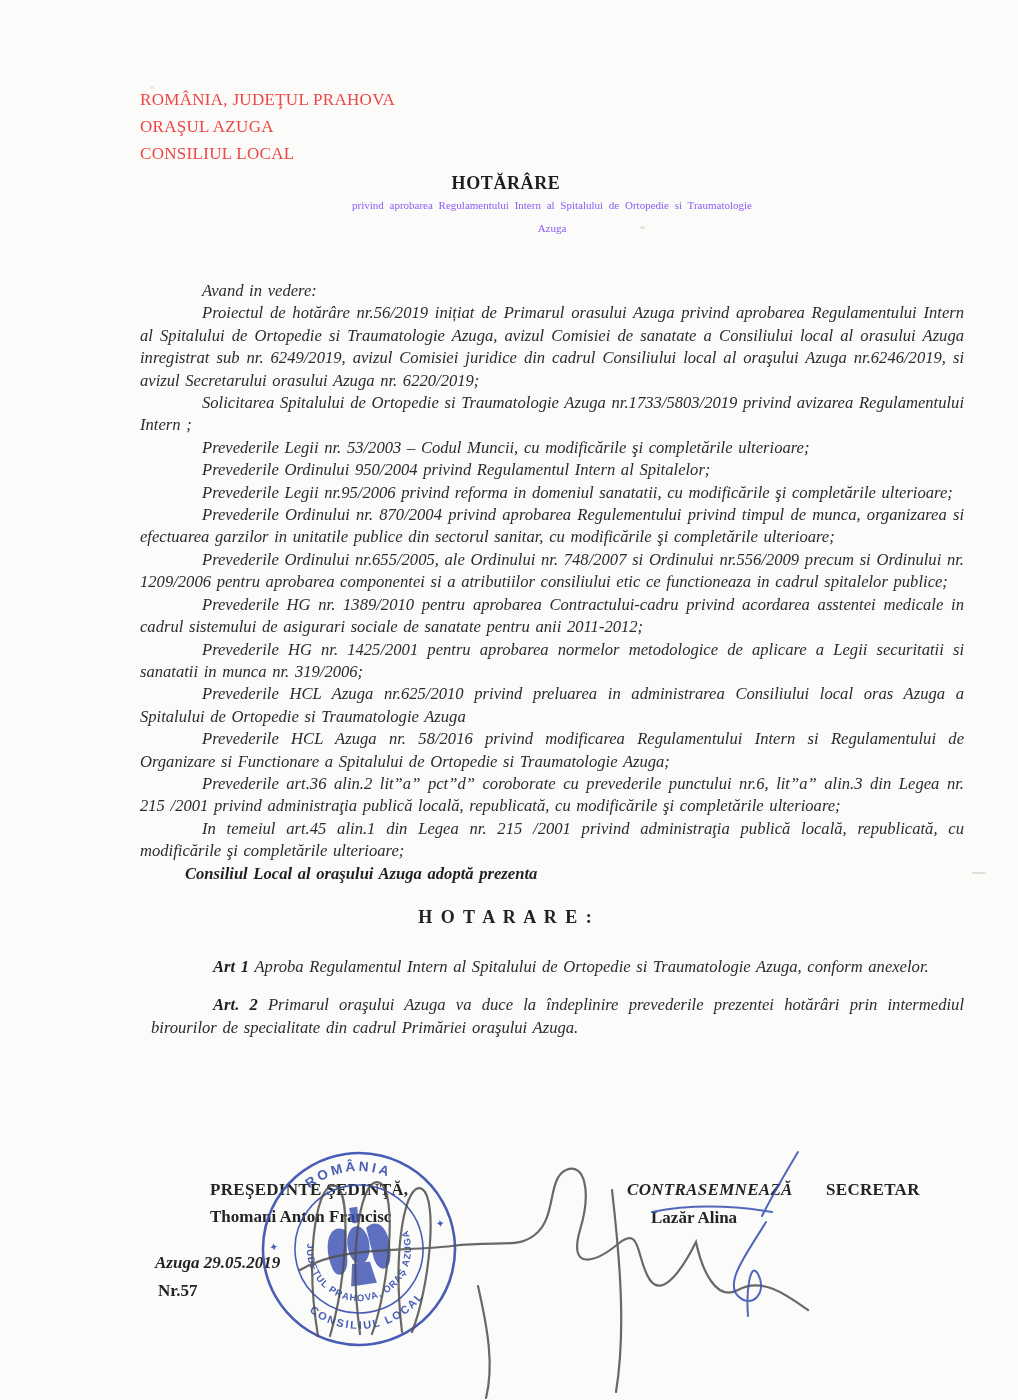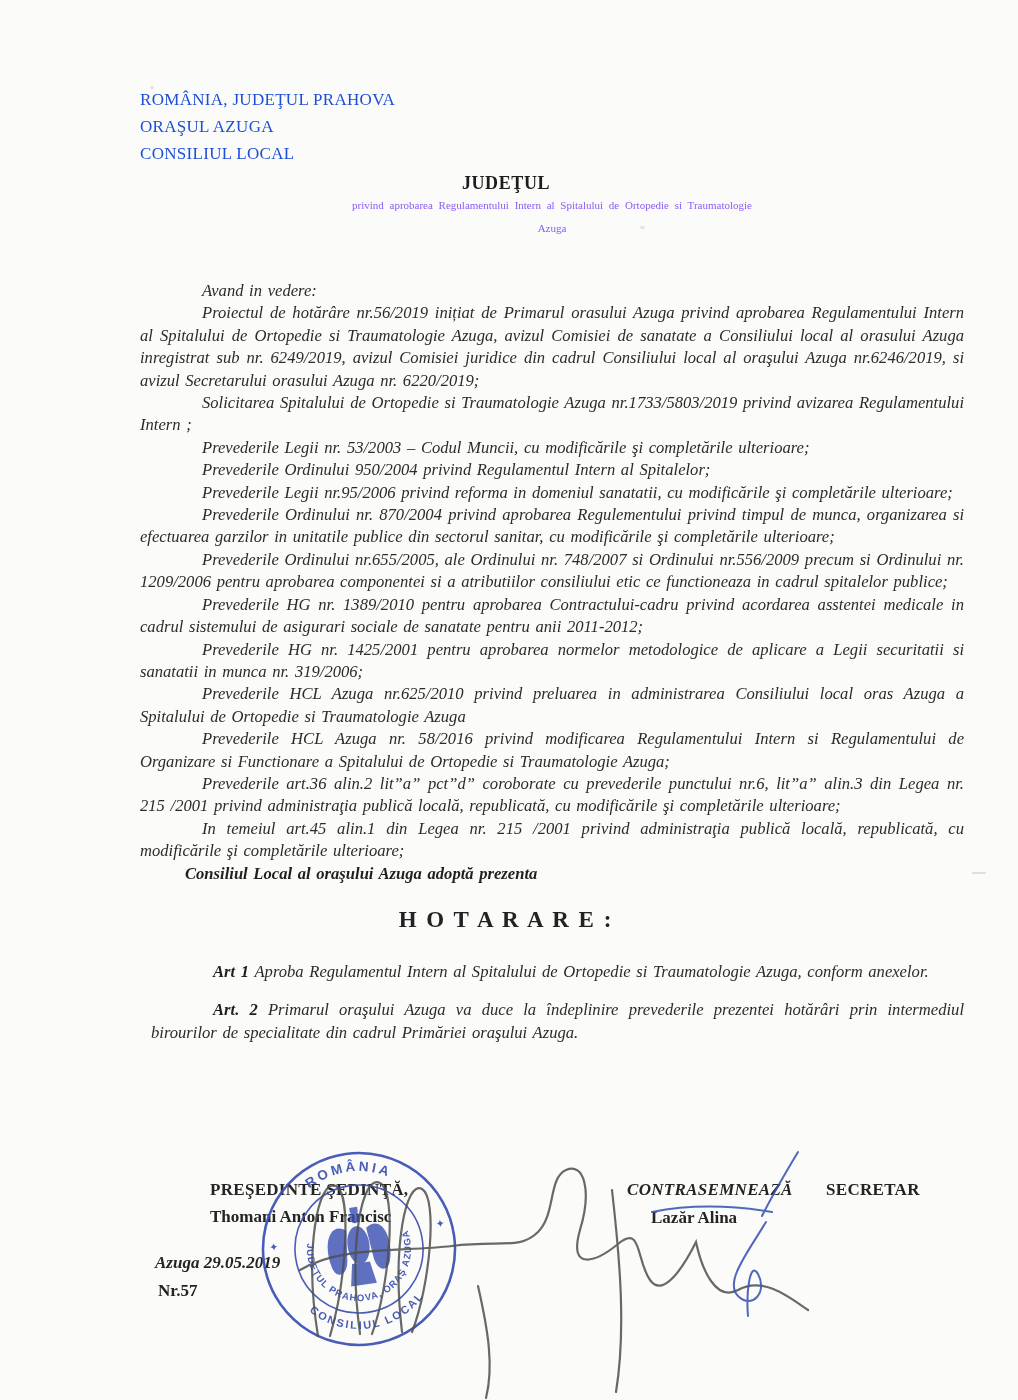--- a/index.html
+++ b/index.html
@@ -10,35 +10,35 @@
     background:#fbfbf9;
     overflow:hidden;
     font-family:"Liberation Serif","DejaVu Serif",serif;
     color:#262626;
   }
   .content{
     position:absolute;left:140px;top:86px;width:824px;
   }
   .letterhead div{
     font-size:17px;line-height:27px;letter-spacing:.3px;
-    color:#1d4ed8;
+    color:#ef4444;
   }
   .title-block{text-align:center;margin-top:6px;}
   .doc-title{font-size:18px;font-weight:bold;letter-spacing:.6px;color:#1d1d1d;transform:translateX(-46px);}
   .doc-subtitle{font-size:11px;line-height:23px;word-spacing:3px;color:#8b5cf6;}
   .body-text{margin-top:40px;}
   .para, .intro{
     margin:0;font-size:16.6px;line-height:22.4px;
     text-align:justify;color:#2b2b2b;word-spacing:1.5px;font-style:italic;
   }
   .intro{text-indent:62px;text-align:left;}
   .para{text-indent:62px;}
   .adoption{font-weight:bold;text-indent:45px;color:#1f1f1f;}
   .decision-heading{
-    margin-top:22px;text-align:center;font-size:23px;font-weight:bold;
+    margin-top:22px;text-align:center;font-size:18px;font-weight:bold;
     letter-spacing:2px;color:#222;transform:translateX(-46px);
   }
   .articles{margin-top:28px;}
   .articles .para{margin-bottom:16px;margin-left:11px;}
   .b{font-weight:bold;color:#1e1e1e;}
   
   .sig-layer{position:absolute;inset:0;}
   .abs{position:absolute;white-space:nowrap;}
   .sig-label{font-size:17px;font-weight:bold;color:#242424;letter-spacing:.3px;}
   .sig-name{font-size:17px;font-weight:bold;color:#242424;}
@@ -53,21 +53,21 @@
 <div class="page">
 
   <div class="content">
     <div class="letterhead">
       <div>ROMÂNIA, JUDEŢUL PRAHOVA</div>
       <div>ORAŞUL AZUGA</div>
       <div>CONSILIUL LOCAL</div>
     </div>
 
     <div class="title-block">
-      <div class="doc-title">JUDEŢUL</div>
+      <div class="doc-title">HOTĂRÂRE</div>
       <div class="doc-subtitle">privind aprobarea Regulamentului Intern al Spitalului de Ortopedie si Traumatologie</div>
       <div class="doc-subtitle">Azuga</div>
     </div>
 
     <div class="body-text">
       <p class="intro">Avand in vedere:</p>
       <p class="para">Proiectul de hotărâre nr.56/2019  inițiat de Primarul orasului Azuga privind aprobarea Regulamentului Intern al Spitalului de Ortopedie si Traumatologie Azuga, avizul Comisiei de sanatate a Consiliului local al orasului Azuga inregistrat sub nr. 6249/2019, avizul Comisiei juridice din cadrul Consiliului local al oraşului Azuga nr.6246/2019, si avizul Secretarului orasului Azuga nr. 6220/2019;</p>
       <p class="para">Solicitarea Spitalului de Ortopedie si Traumatologie Azuga nr.1733/5803/2019 privind avizarea Regulamentului Intern ;</p>
       <p class="para">Prevederile Legii nr. 53/2003 – Codul Muncii, cu modificările şi completările ulterioare;</p>
       <p class="para">Prevederile Ordinului 950/2004 privind Regulamentul Intern al Spitalelor;</p>

